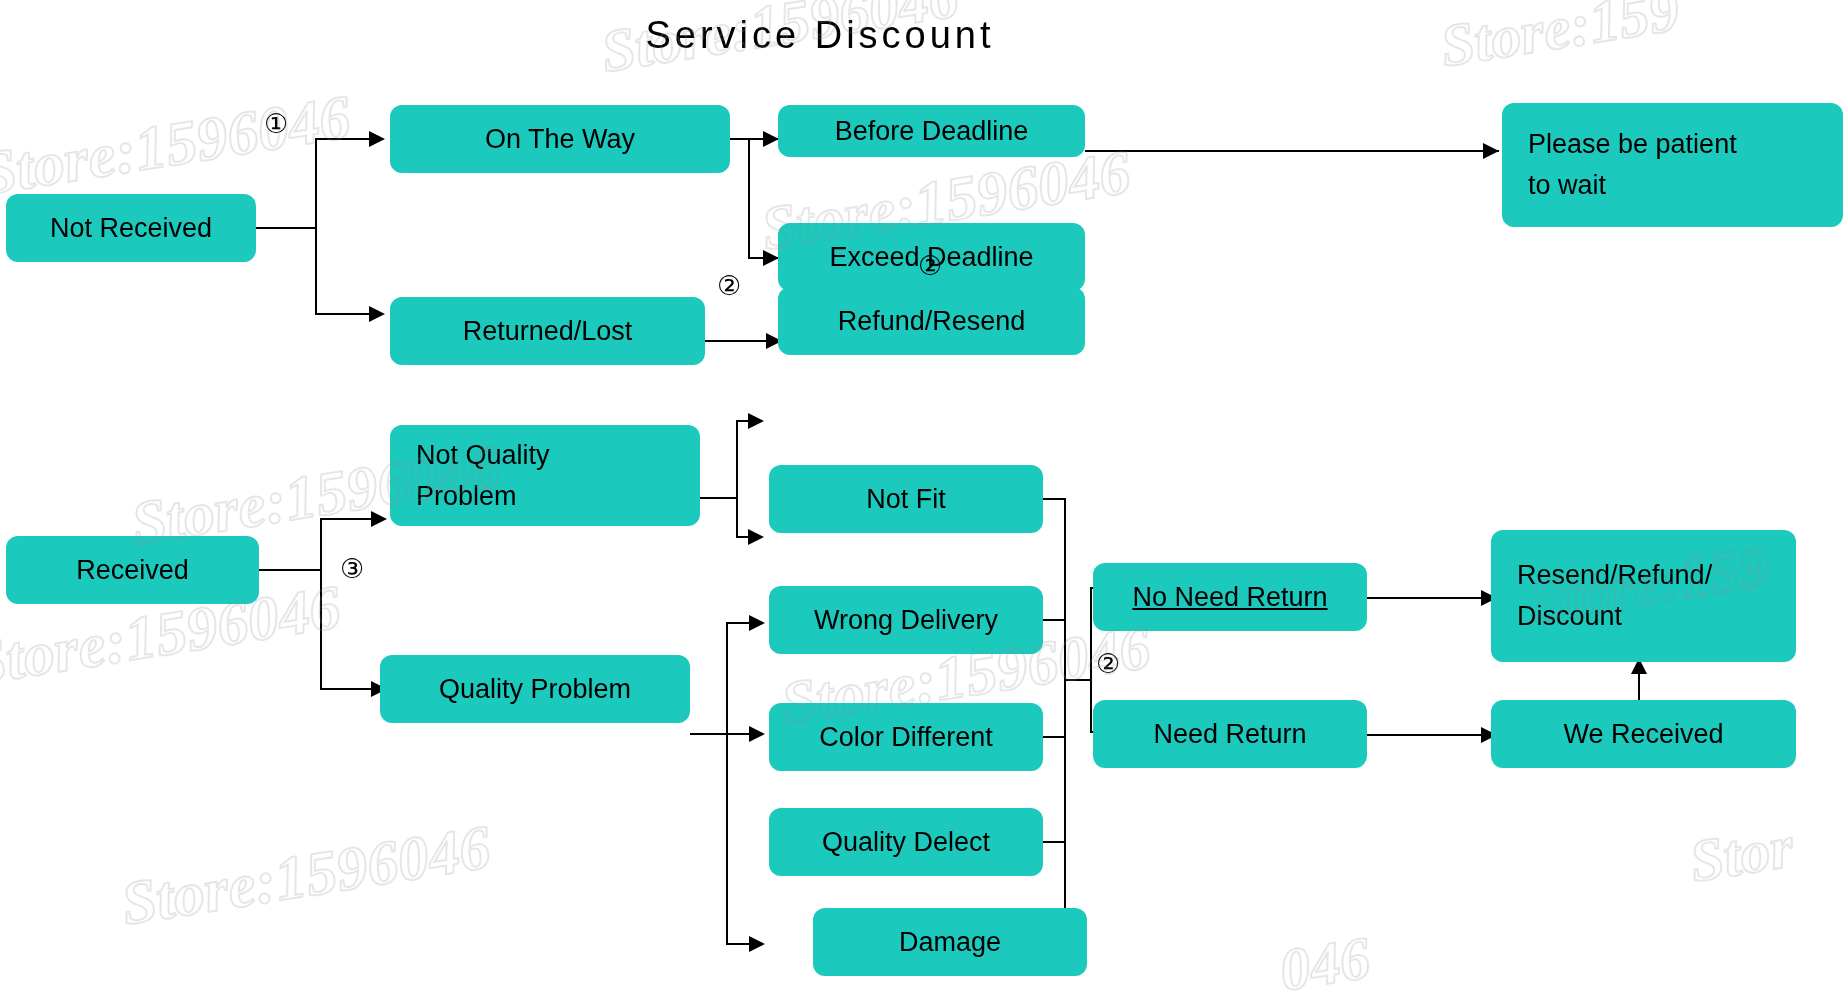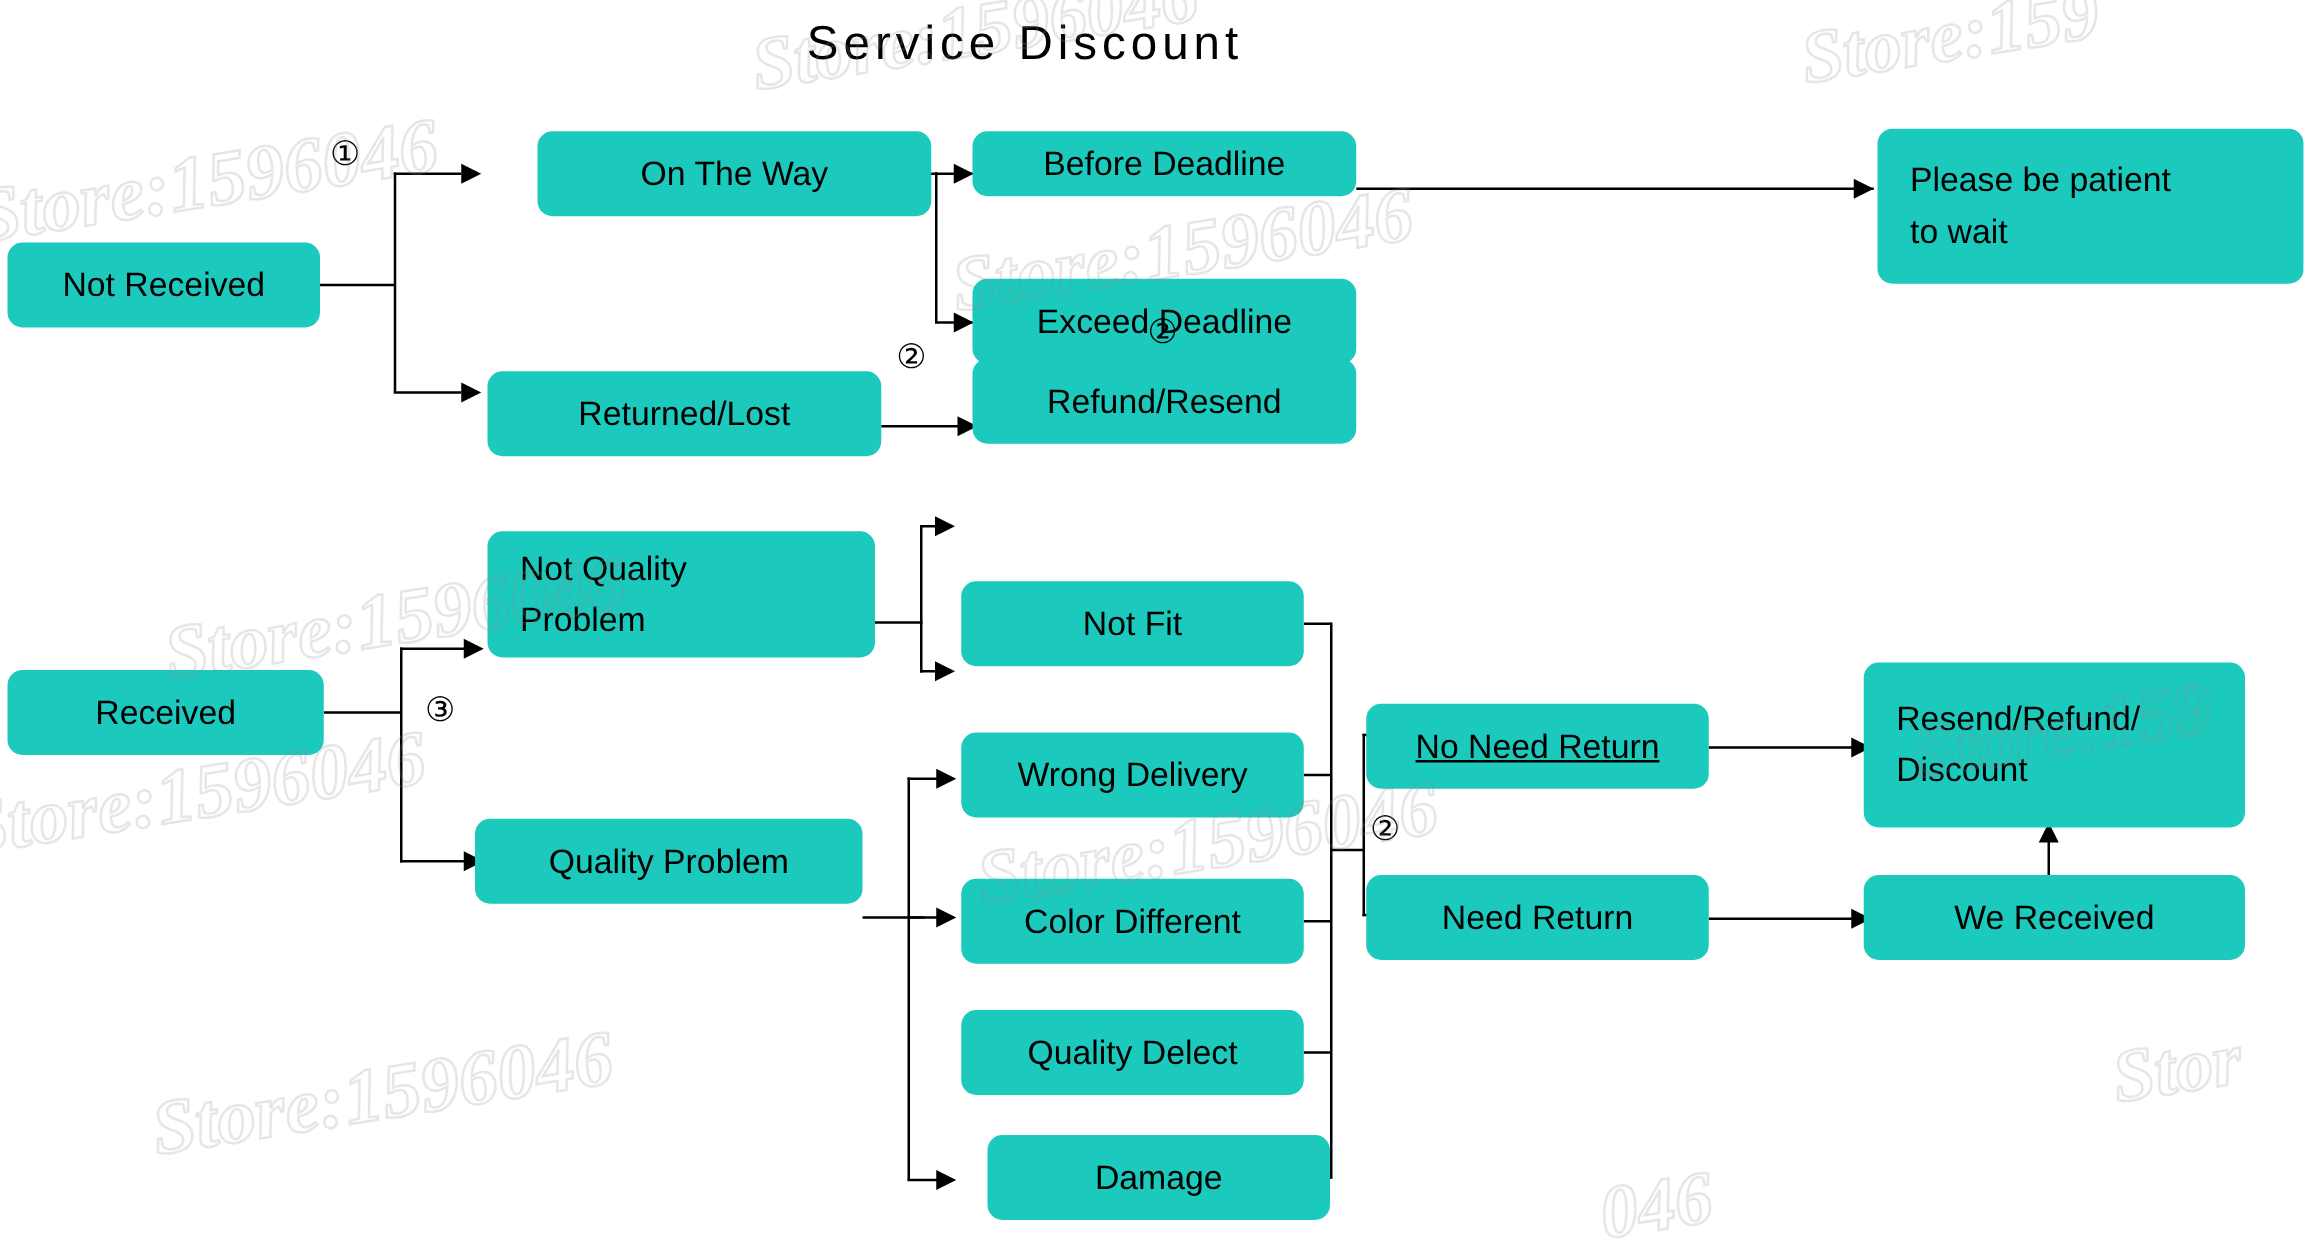--- a/index.html
+++ b/index.html
@@ -130,21 +130,21 @@
   <div class="v" style="left:315px;top:138px;height:176px;"></div>
 
   <div class="h" style="left:315px;top:138px;width:54px;"></div>
   <div class="arw r" style="left:369px;top:131px;"></div>
 
   <div class="h" style="left:315px;top:313px;width:54px;"></div>
   <div class="arw r" style="left:369px;top:306px;"></div>
 
   <div class="mk" style="left:264px;top:110px;">①</div>
 
-  <div class="node ctr" style="left:390px;top:105px;width:315px;height:68px;margin-left:40px;">
+  <div class="node ctr" style="left:390px;top:105px;width:340px;height:68px;">
     <span class="ln">On The Way</span>
   </div>
 
   <div class="node ctr" style="left:390px;top:297px;width:315px;height:68px;">
     <span class="ln">Returned/Lost</span>
   </div>
 
   <div class="h" style="left:705px;top:138px;width:45px;"></div>
   <div class="v" style="left:748px;top:138px;height:120px;"></div>
   <div class="h" style="left:748px;top:138px;width:30px;"></div>
@@ -229,21 +229,21 @@
   </div>
 
   <div class="node ctr" style="left:769px;top:808px;width:274px;height:68px;">
     <span class="ln">Quality Delect</span>
   </div>
 
   <div class="node ctr" style="left:769px;top:703px;width:274px;height:68px;">
     <span class="ln">Color Different</span>
   </div>
 
-  <div class="node ctr" style="left:790px;top:908px;width:274px;height:68px;">
+  <div class="node ctr" style="left:813px;top:908px;width:274px;height:68px;">
     <span class="ln">Damage</span>
   </div>
 
   <div class="h" style="left:1043px;top:498px;width:22px;"></div>
   <div class="h" style="left:1043px;top:619px;width:22px;"></div>
   <div class="h" style="left:1043px;top:736px;width:22px;"></div>
   <div class="h" style="left:1043px;top:841px;width:22px;"></div>
   <div class="h" style="left:1043px;top:941px;width:22px;"></div>
 
   <div class="v" style="left:1064px;top:498px;height:445px;"></div>

